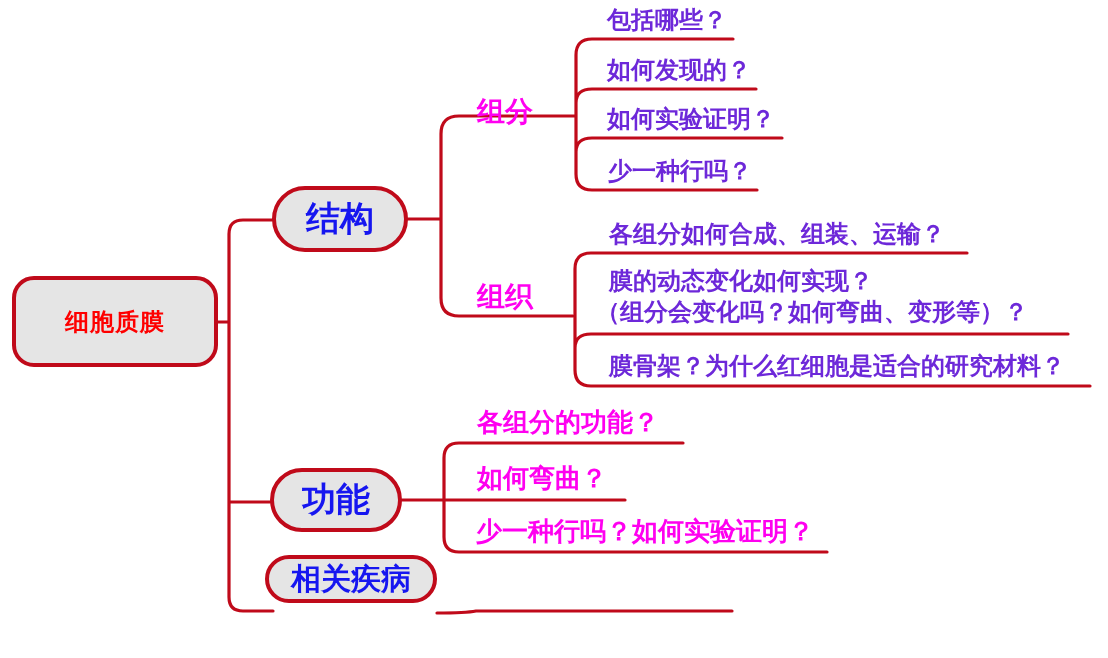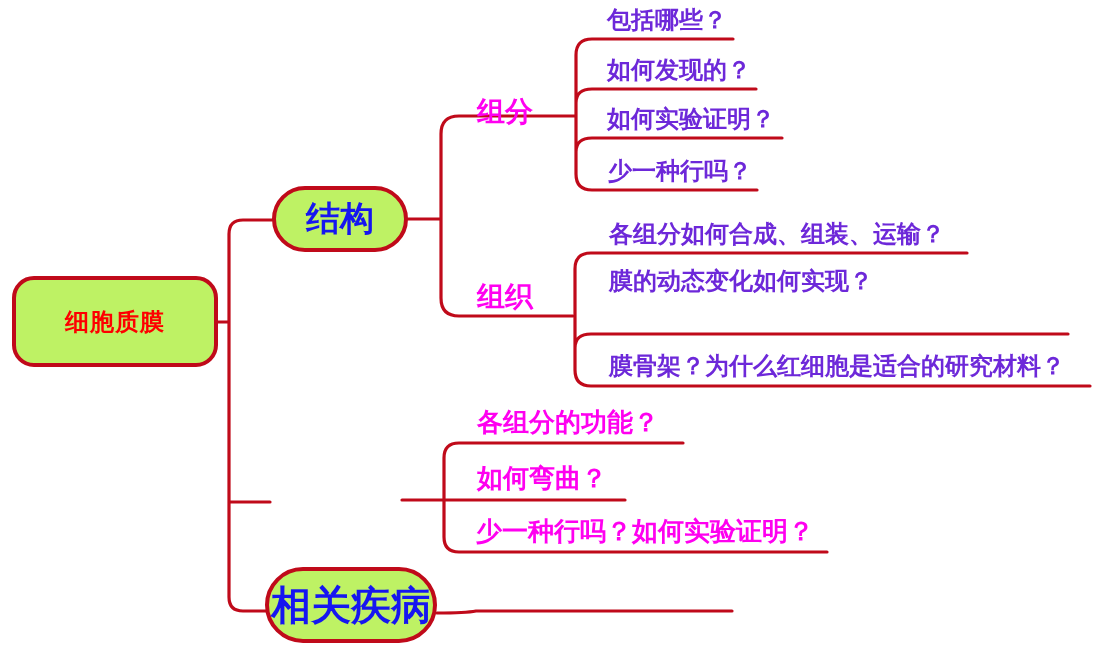--- a/index.html
+++ b/index.html
@@ -8,34 +8,34 @@
     width:1108px;height:658px;
     background:#ffffff;
     overflow:hidden;
     font-family:"Liberation Sans","DejaVu Sans",sans-serif;
     font-weight:bold;
   }
   #wires{position:absolute;left:0;top:0;z-index:1;}
   .node{
     position:absolute;z-index:2;
     display:flex;align-items:center;justify-content:center;
-    background:#bef264;
+    background:#e5e5e5;
     border:4px solid #c00a1a;
     box-sizing:border-box;
     white-space:nowrap;
   }
   .root{
     left:12px;top:276px;width:206px;height:91px;
     border-radius:22px;
     color:#fe0000;font-size:24px;letter-spacing:1px;
   }
   .stadium{border-radius:40px;color:#1616f0;}
   .n-structure{left:272px;top:186px;width:136px;height:66px;font-size:34px;}
   .n-function{left:270px;top:468px;width:132px;height:64px;font-size:34px;}
-  .n-disease{left:265px;top:567px;width:172px;height:76px;font-size:40px;}
+  .n-disease{left:265px;top:555px;width:172px;height:48px;font-size:30px;}
   .lbl{
     position:absolute;z-index:2;white-space:nowrap;line-height:1.15;
   }
   .sub{color:#ff00f0;font-size:28px;}
   .qb{color:#6d28d9;font-size:24px;}
   .qm{color:#ff00f0;font-size:26px;}
 </style>
 </head>
 <body>
 
@@ -58,34 +58,38 @@
     </g>
   </svg>
 
   <div class="node root">
     <span>细胞质膜</span>
   </div>
 
   <div class="node stadium n-structure">
     <span>结构</span>
   </div>
+  <div class="node stadium n-function">
+    <span>功能</span>
+  </div>
   <div class="node stadium n-disease">
     <span>相关疾病</span>
   </div>
 
   <div class="lbl sub" style="left:477px;top:96px">组分</div>
   <div class="lbl sub" style="left:477px;top:281px">组织</div>
 
   <div class="lbl qb" style="left:607px;top:6px">包括哪些？</div>
   <div class="lbl qb" style="left:607px;top:56px">如何发现的？</div>
   <div class="lbl qb" style="left:607px;top:105px">如何实验证明？</div>
   <div class="lbl qb" style="left:608px;top:157px">少一种行吗？</div>
 
   <div class="lbl qb" style="left:609px;top:220px">各组分如何合成、组装、运输？</div>
   <div class="lbl qb" style="left:609px;top:267px">膜的动态变化如何实现？</div>
+  <div class="lbl qb" style="left:596px;top:298px">（组分会变化吗？如何弯曲、变形等）？</div>
   <div class="lbl qb" style="left:609px;top:352px">膜骨架？为什么红细胞是适合的研究材料？</div>
 
   <div class="lbl qm" style="left:477px;top:408px">各组分的功能？</div>
   <div class="lbl qm" style="left:477px;top:464px">如何弯曲？</div>
   <div class="lbl qm" style="left:476px;top:517px">少一种行吗？如何实验证明？</div>
 
 
 </div>
 
 </body></html>

